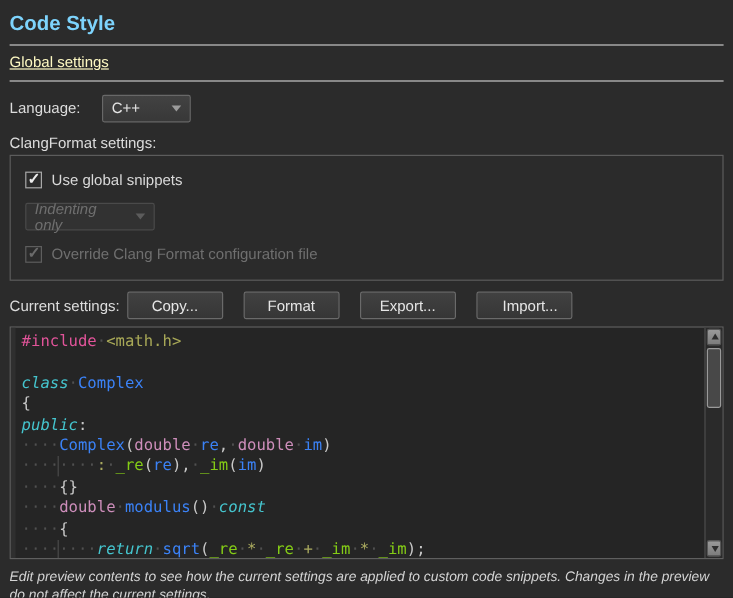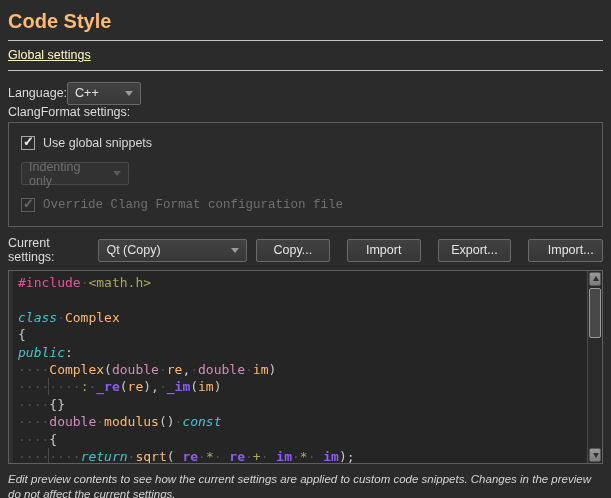--- a/index.html
+++ b/index.html
@@ -7,30 +7,30 @@
   .screen{
     position:relative; width:611px; height:498px;
     background:#2b2b2b; overflow:hidden;
     font-family:"Liberation Sans", sans-serif;
     font-size:12.5px; color:#d9d9d9;
   }
   .pad{ padding:8px 8px 0 8px; }
 
   
   .page-title{
-    font-size:20px; font-weight:bold; color:#fdba74;
+    font-size:17px; font-weight:bold; color:#7dd3fc;
     padding:2px 0 7px 0; border-bottom:1px solid #c6c6c6;
   }
   .link-row{ padding:7px 0 8px 0; border-bottom:1px solid #c6c6c6; }
   .link{ color:#fef9c3; text-decoration:underline; cursor:pointer; font-size:12.5px; }
 
   
   .language-row{ margin-top:10px; display:flex; align-items:center; height:24px; }
   .label{ color:#dcdcdc; }
-  .section-label{ }
+  .section-label{ margin-top:10px; }
 
   
   .combo{
     display:inline-flex; align-items:center; justify-content:space-between;
     height:23px; background:linear-gradient(#424242,#383838);
     border:1px solid #686868; border-radius:2px;
     padding:0 7px; color:#e4e4e4; cursor:pointer;
   }
   .combo .arrow{
     width:0; height:0; margin-left:8px;
@@ -54,21 +54,21 @@
   .checkbox{
     width:14px; height:14px; border:1px solid #a8a8a8; background:#2b2b2b;
     margin-right:8px; position:relative; flex:0 0 auto;
   }
   .checkbox.checked::after{
     content:"\2713"; position:absolute; left:1px; top:-3px;
     font-size:13px; font-weight:bold; color:#ececec;
   }
   .check-row.disabled .checkbox{ border-color:#5e5e5e; }
   .check-row.disabled .checkbox.checked::after{ color:#6a6a6a; }
-  .check-row.disabled .check-label{ color:#6f6f6f;font-family:Liberation Mono, monospace; }
+  .check-row.disabled .check-label{ color:#6f6f6f; }
   .override-row{ margin-top:13px; }
 
   
   .current-row{ margin-top:9px; display:flex; align-items:center; }
   .current-row .label{ margin-right:6px; }
   .combo-wide{ width:160px; margin-right:9px; }
   .btn{
     width:80px; height:23px; margin-right:17px;
     background:linear-gradient(#414141,#363636);
     border:1px solid #6a6a6a; border-radius:2px;
@@ -87,22 +87,22 @@
   }
   .code-lines{
     position:absolute; left:9px; top:3px; right:16px; bottom:0;
     font-family:"DejaVu Sans Mono", monospace; font-size:13px;
     line-height:17.4px; white-space:pre; color:#d6d6d6;
   }
   .tk-pp{ color:#e2549a; }
   .tk-inc{ color:#a8a857;margin-top:36px; }
   .tk-kw{ color:#45c5ce; font-style:italic;text-align:right; }
   .tk-type{ color:#ce8ebb; }
-  .tk-id{ color:#fdba74; }
-  .tk-fld{ color:#8b5cf6;font-weight:bold; }
+  .tk-id{ color:#3b82f6; }
+  .tk-fld{ color:#84cc16; }
   .tk-op{ color:#aaaa5f; }
   .tk-pun{ color:#c8c8c8; }
   .tk-ws{ color:#505050; }
   .tk-guide{
     display:inline-block; width:0; height:17px; vertical-align:top;
     border-left:1px solid #4a4a4a; margin-left:-1px;
   }
 
   
   .scrollbar{
@@ -134,52 +134,48 @@
 <body>
 
 <div class="screen">
   <div class="pad">
     <div class="page-title">Code Style</div>
     <div class="link-row">
       <span class="link">Global settings</span>
     </div>
 
     <div class="language-row">
-      <span class="label" style="margin-right:0;">Language:</span>
+      <span class="label" style="margin-right:18px;">Language:</span>
       <div class="combo" style="width:74px;">
         <span>C++</span>
         <span class="arrow"></span>
       </div>
     </div>
 
     <div class="label section-label">ClangFormat settings:</div>
 
     <div class="groupbox">
       <div class="check-row">
         <span class="checkbox checked"></span>
         <span class="check-label">Use global snippets</span>
       </div>
-      <div class="combo disabled" style="width:108px;">
+      <div class="combo disabled" style="width:108px;font-style:italic;">
         <span>Indenting only</span>
         <span class="arrow"></span>
       </div>
       <div class="check-row disabled override-row">
         <span class="checkbox checked"></span>
         <span class="check-label">Override Clang Format configuration file</span>
       </div>
     </div>
 
     <div class="current-row">
       <span class="label">Current settings:</span>
-      <div class="combo combo-wide">
-        <span>Qt (Copy)</span>
-        <span class="arrow"></span>
-      </div>
       <button class="btn">Copy...</button>
-      <button class="btn">Import</button>
+      <button class="btn">Format</button>
       <button class="btn">Export...</button>
       <button class="btn">Import...</button>
     </div>
   </div>
 
   <div class="editor">
     <div class="editor-strip"></div>
     <div class="code-lines"><div class="code-line"><span class="tk-pp">#include</span><span class="tk-ws">·</span><span class="tk-inc">&lt;math.h&gt;</span></div><div class="code-line">&nbsp;</div><div class="code-line"><span class="tk-kw">class</span><span class="tk-ws">·</span><span class="tk-id">Complex</span></div><div class="code-line"><span class="tk-pun">{</span></div><div class="code-line"><span class="tk-kw">public</span><span class="tk-pun">:</span></div><div class="code-line"><span class="tk-ws">····</span><span class="tk-id">Complex</span><span class="tk-pun">(</span><span class="tk-type">double</span><span class="tk-ws">·</span><span class="tk-id">re</span><span class="tk-pun">,</span><span class="tk-ws">·</span><span class="tk-type">double</span><span class="tk-ws">·</span><span class="tk-id">im</span><span class="tk-pun">)</span></div><div class="code-line"><span class="tk-ws">····</span><span class="tk-guide"></span><span class="tk-ws">····</span><span class="tk-op">:</span><span class="tk-ws">·</span><span class="tk-fld">_re</span><span class="tk-pun">(</span><span class="tk-id">re</span><span class="tk-pun">),</span><span class="tk-ws">·</span><span class="tk-fld">_im</span><span class="tk-pun">(</span><span class="tk-id">im</span><span class="tk-pun">)</span></div><div class="code-line"><span class="tk-ws">····</span><span class="tk-pun">{}</span></div><div class="code-line"><span class="tk-ws">····</span><span class="tk-type">double</span><span class="tk-ws">·</span><span class="tk-id">modulus</span><span class="tk-pun">()</span><span class="tk-ws">·</span><span class="tk-kw">const</span></div><div class="code-line"><span class="tk-ws">····</span><span class="tk-pun">{</span></div><div class="code-line"><span class="tk-ws">····</span><span class="tk-guide"></span><span class="tk-ws">····</span><span class="tk-kw">return</span><span class="tk-ws">·</span><span class="tk-id">sqrt</span><span class="tk-pun">(</span><span class="tk-fld">_re</span><span class="tk-ws">·</span><span class="tk-op">*</span><span class="tk-ws">·</span><span class="tk-fld">_re</span><span class="tk-ws">·</span><span class="tk-op">+</span><span class="tk-ws">·</span><span class="tk-fld">_im</span><span class="tk-ws">·</span><span class="tk-op">*</span><span class="tk-ws">·</span><span class="tk-fld">_im</span><span class="tk-pun">);</span></div></div>
     <div class="scrollbar">
       <div class="scroll-btn up">

